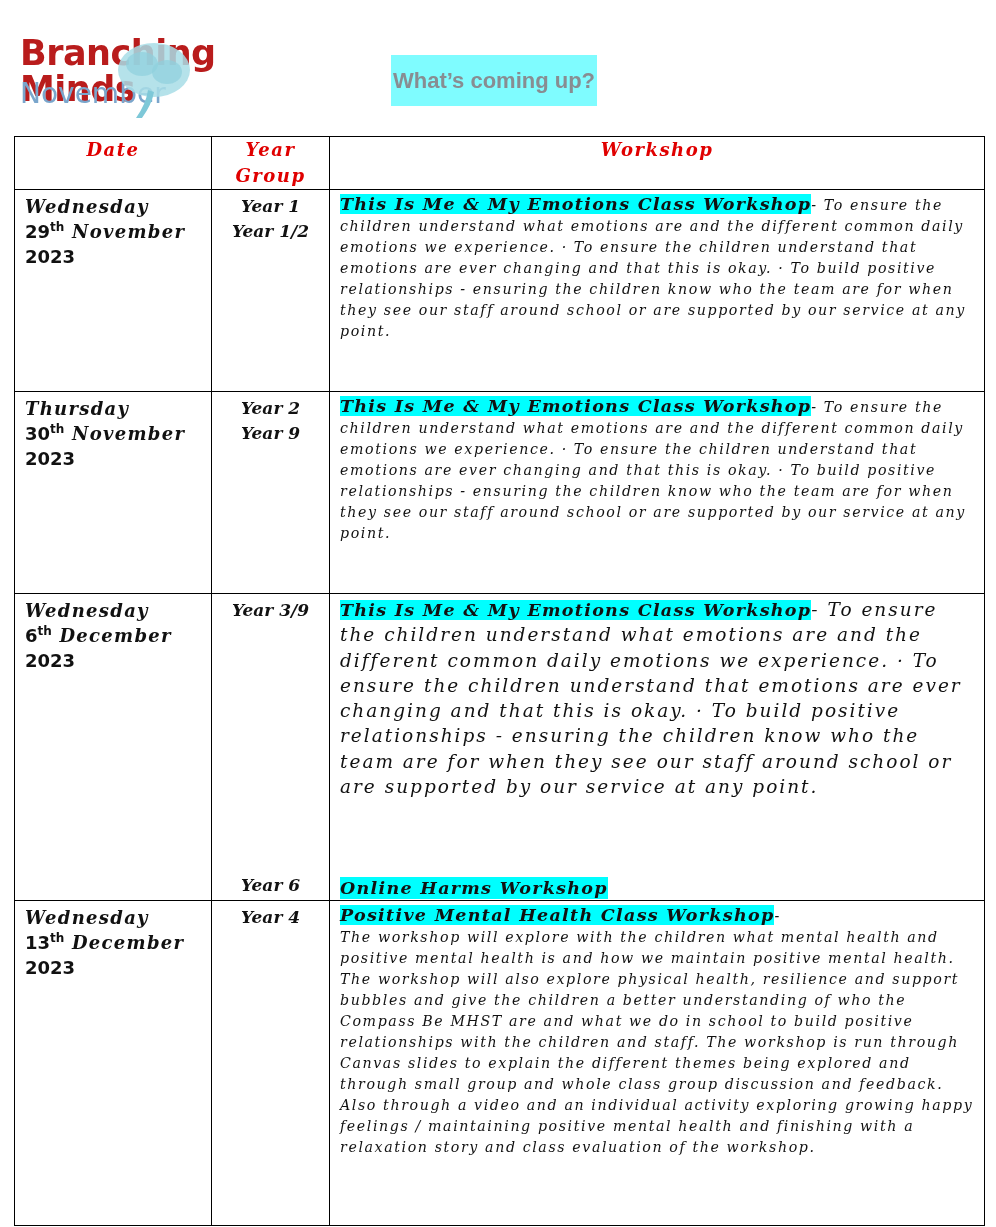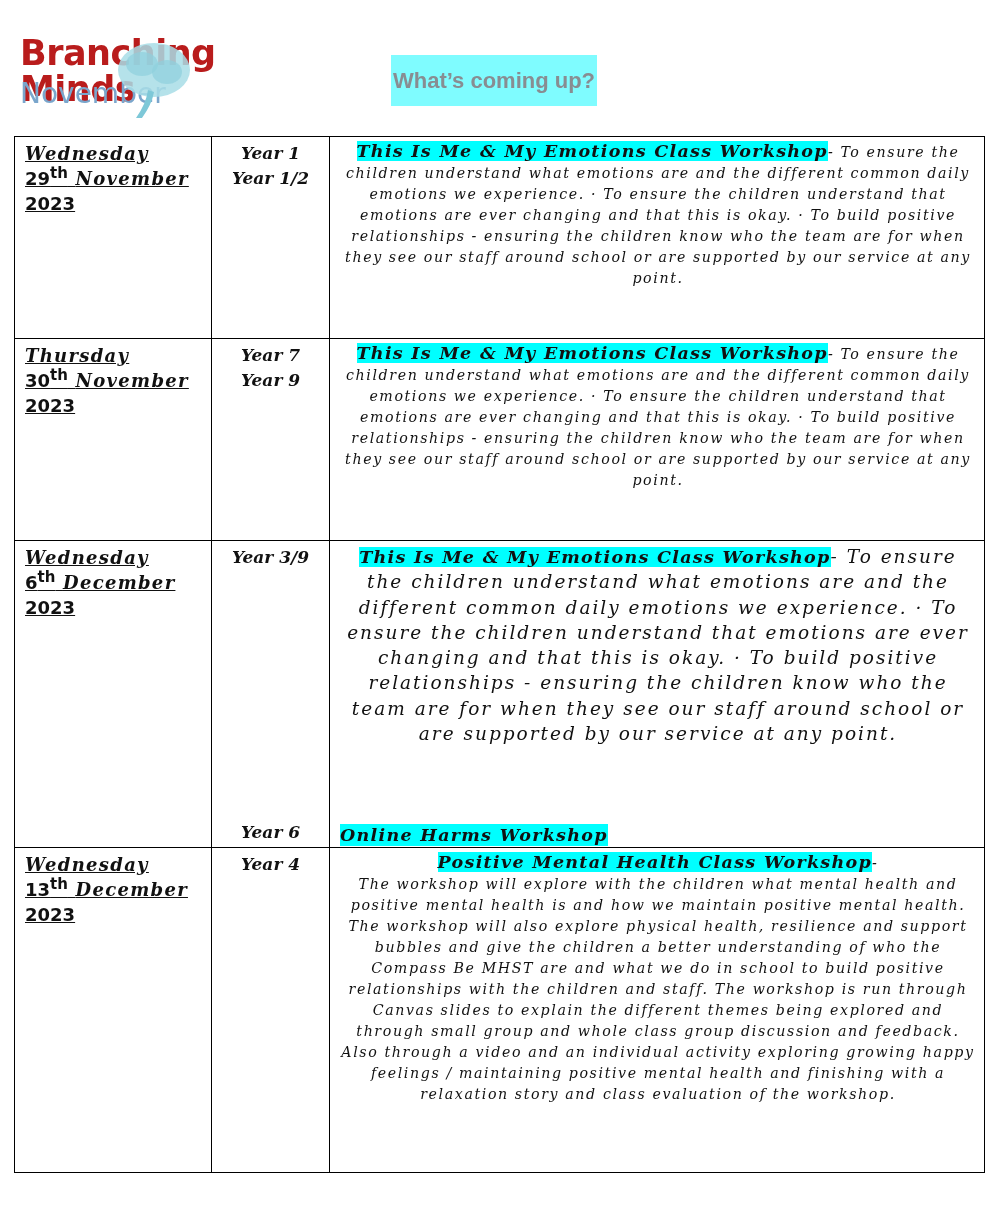--- a/index.html
+++ b/index.html
@@ -16,26 +16,26 @@
   .page-title { position: absolute; left: 391px; top: 55px; height: 35px; padding: 8px 2px;
          background: #7ffcff; color: #888d92; font-family: "Liberation Sans", sans-serif;
          font-weight: bold; font-size: 22px; line-height: 35px; }
   table { position: absolute; left: 14px; top: 136px; width: 970px; border-collapse: collapse;
           table-layout: fixed; }
   td, th { border: 1px solid #000; vertical-align: top; padding: 0; }
   col.c1 { width: 197px; } col.c2 { width: 118px; } col.c3 { width: 655px; }
   th { color: #e00000; font-family: "DejaVu Serif", serif; font-style: italic; font-weight: bold;
        font-size: 18px; letter-spacing: 1.5px; line-height: 26px; text-align: center; height: 50px; }
   .date { padding: 4px 0 0 10px; font-family: "DejaVu Serif", serif; font-style: italic; font-weight: bold;
-          font-size: 18px; letter-spacing: 1.3px; line-height: 25px; text-decoration: underline; }
+          font-size: 18px; letter-spacing: 1.3px; line-height: 25px; }
   .date .yr { font-style: normal; font-family: "DejaVu Sans", sans-serif; letter-spacing: 0; }
-  .date sup { font-size: 15px; line-height: 0; }
+  .date sup { font-size: 12px; line-height: 0; }
   .year { text-align: center; font-family: "DejaVu Serif", serif; font-style: italic; font-weight: bold;
           font-size: 17px; line-height: 25px; padding-top: 4px; }
-  .ws { padding: 3px 8px 0 10px; text-align: center; }
+  .ws { padding: 3px 8px 0 10px; }
   .hl { background: #00ffff; font-family: "DejaVu Serif", serif; font-style: italic; font-weight: bold;
         font-size: 17.5px; letter-spacing: 1.3px; line-height: 22px; }
   .desc { font-family: "DejaVu Serif", serif; font-style: italic; font-size: 14.2px; letter-spacing: 1.6px;
           line-height: 21px; }
   .desc.big { font-size: 18.5px; letter-spacing: 2px; line-height: 25.3px; }
   .row1 td { height: 197px; }
   .row2 td { height: 197px; margin-left: 30px; }
   .row3 td { height: 302px; }
   .row4 td { height: 320px; }
   .cell-rel { position: relative; }
@@ -59,20 +59,28 @@
 
 <div class="page-title">What’s coming up?</div>
 
 <table>
   <colgroup>
       <col class="c1">
       <col class="c2">
       <col class="c3">
     </colgroup>
   <tbody>
+      <tr>
+    <th>Date</th>
+    <th>
+      <span>Year</span><br>
+      <span>Group</span>
+    </th>
+    <th>Workshop</th>
+  </tr>
 
   <tr class="row1">
     <td class="date">
       <span>Wednesday</span><br>
       <span class="yr">29</span><sup class="yr">th</sup>
       <span>November</span><br>
       <span class="yr">2023</span>
     </td>
     <td class="year">
       <div>Year 1</div>
@@ -84,21 +92,21 @@
   </tr>
 
   <tr class="row2">
     <td class="date">
       <span>Thursday</span><br>
       <span class="yr">30</span><sup class="yr">th</sup>
       <span>November</span><br>
       <span class="yr">2023</span>
     </td>
     <td class="year">
-      <div>Year 7</div>
+      <div>Year 2</div>
       <div>Year 9</div>
     </td>
     <td class="ws">
       <span class="hl">This Is Me &amp; My Emotions Class Workshop</span><span class="desc">- To ensure the children understand what emotions are and the different common daily emotions we experience. · To ensure the children understand that emotions are ever changing and that this is okay. · To build positive relationships - ensuring the children know who the team are for when they see our staff around school or are supported by our service at any point.</span>
     </td>
   </tr>
 
   <tr class="row3">
     <td class="date">
       <span>Wednesday</span><br>

